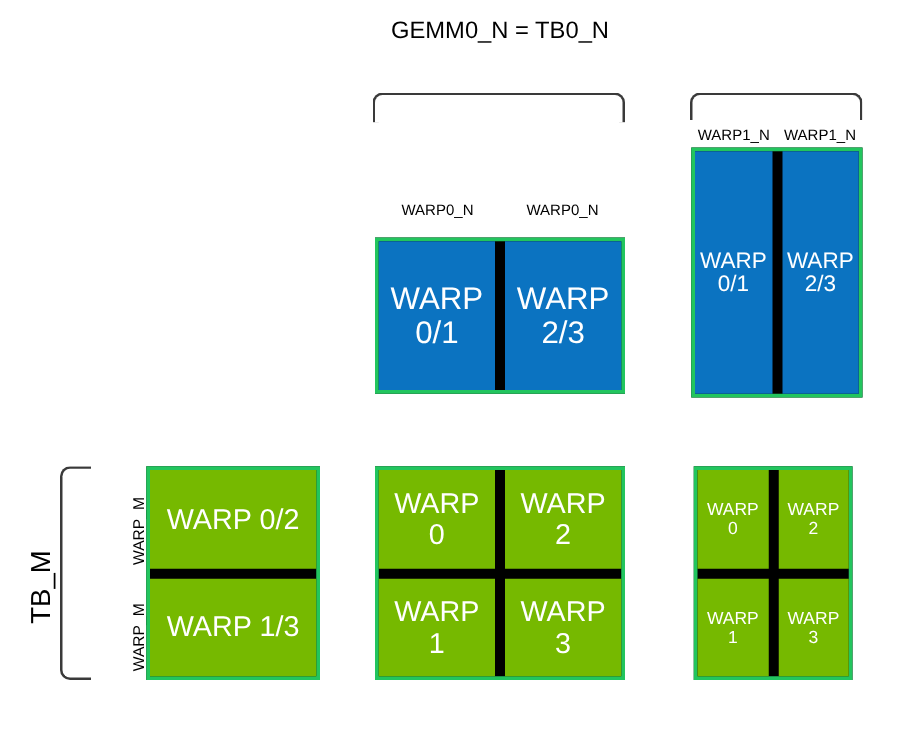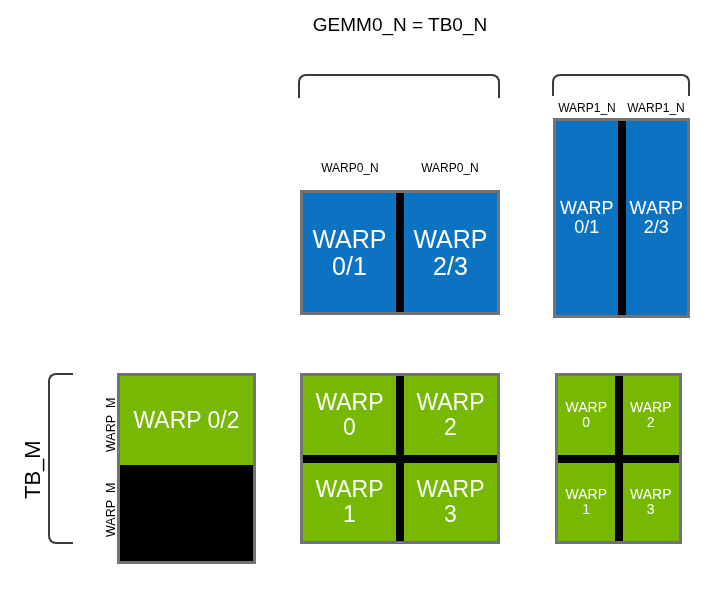--- a/index.html
+++ b/index.html
@@ -63,21 +63,21 @@
     white-space: nowrap;
     transform-origin: 0 0;
     transform: rotate(-90deg);
   }
 
   
   .grid {
     display: grid;
     box-sizing: border-box;
     background: #000;
-    border: 3px solid #737373;
+    border: 3px solid #22c55e;
     gap: 8px;
   }
   .cell {
     display: flex;
     align-items: center;
     justify-content: center;
     text-align: center;
     color: #ffffff;
     box-sizing: border-box;
     white-space: pre-line;
@@ -125,23 +125,24 @@
 2/3</div>
   </div>
 
   <div class="abs vbracket" style="left:48px; top:373px; width:25px; height:171px;"></div>
 
   <div class="abs tbm-label" style="left:20px; top:499px;">TB_M</div>
 
   <div class="abs dim-label-v" style="left:104px; top:452px;">WARP_M</div>
   <div class="abs dim-label-v" style="left:104px; top:537px;">WARP_M</div>
 
-  <div class="abs grid" style="left:117px; top:373px; width:139px; height:191px;
+  <div class="abs grid" style="left:117px; top:373px; width:139px; height:171px;
               grid-template-columns: 1fr; grid-template-rows: 1fr 1fr;">
     <div class="cell green f-lg">WARP 0/2</div>
+    <div class="cell green f-lg">WARP 1/3</div>
   </div>
 
   <div class="abs grid" style="left:300px; top:373px; width:200px; height:171px;
               grid-template-columns: 1fr 1fr; grid-template-rows: 1fr 1fr;">
     <div class="cell green f-lg">WARP
 0</div>
     <div class="cell green f-lg">WARP
 2</div>
     <div class="cell green f-lg">WARP
 1</div>

